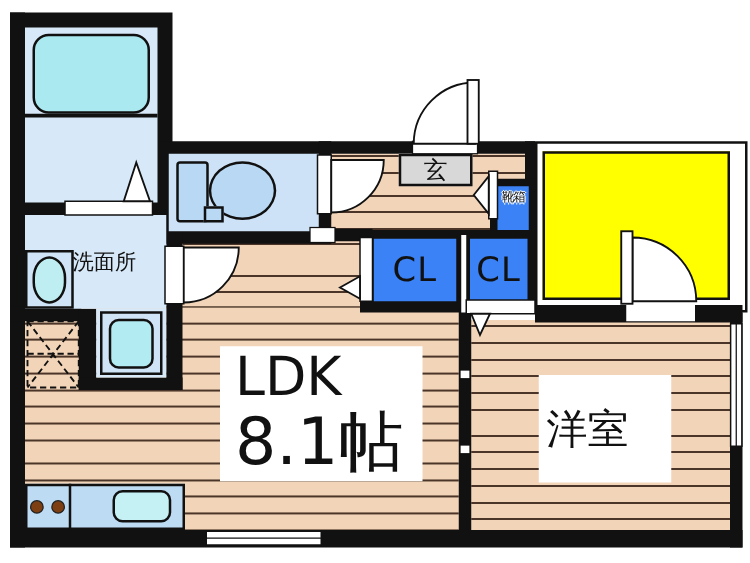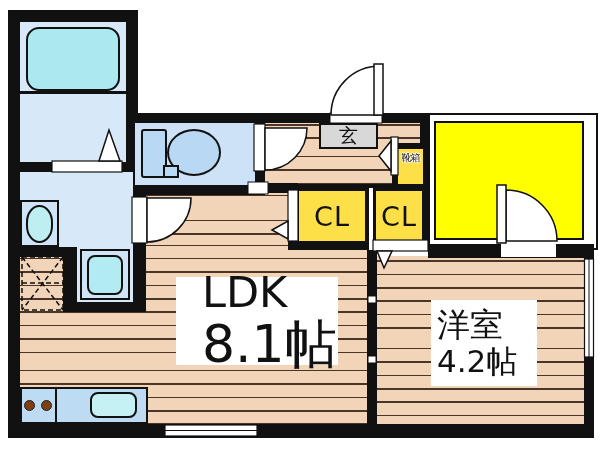--- a/index.html
+++ b/index.html
@@ -5,21 +5,21 @@
   html,body{margin:0;padding:0;background:#fff;}
   #plan{position:relative;width:600px;height:450px;background:#fff;overflow:hidden;
         font-family:"DejaVu Sans","Liberation Sans",sans-serif;color:#111;}
   .a{position:absolute;box-sizing:border-box;}
   .wall{background:#111;}
   .wood{background-color:#f2d5b8;
         background-image:repeating-linear-gradient(180deg,#f2d5b8 0px,#f2d5b8 11.8px,#4a3528 11.8px,#4a3528 13.4px);}
   .wet{background:#d7e8f8;}
   .fixture{background:#b9d8f3;border:2px solid #111;}
   .label-box{background:#fff;display:flex;flex-direction:column;justify-content:center;}
-  .red{background:#fde047;display:flex;align-items:center;justify-content:center;}
+  .red{background:#3b82f6;display:flex;align-items:center;justify-content:center;}
   svg{position:absolute;left:0;top:0;pointer-events:none;}
   .cl-text{font-size:27px;color:#111;letter-spacing:1px;text-align:center;}
 </style>
 </head>
 <body>
 
 <div id="plan">
 
   <div class="a wood" style="left:255px;top:123px;width:173px;height:72px;background-position:0 -123px;"></div>
   <div class="a wood" style="left:146px;top:193px;width:142px;height:52px;background-position:0 -193px;"></div>
@@ -73,27 +73,27 @@
       <span class="cl-text">CL</span>
     </div>
   <div class="a" style="left:369px;top:188px;width:4px;height:62px;background:#fff;"></div>
   <div class="a red" style="left:398px;top:149px;width:25px;height:35px;align-items:flex-start;">
     <span style="font-size:10px;letter-spacing:-1px;color:#111;text-shadow:0 0 2px #fff,1px 0 #fff,-1px 0 #fff,0 1px #fff,0 -1px #fff;margin-top:2px;">靴箱</span>
   </div>
   <div class="a" style="left:319px;top:123px;width:59px;height:26px;background:#d8d8d8;border:2px solid #111;display:flex;align-items:center;justify-content:center;">
     <span style="font-size:19px;">玄</span>
   </div>
 
-  <div class="a label-box" style="left:176px;top:277px;width:162px;height:88px;padding-left:26px;">
+  <div class="a" style="left:58px;top:198px;font-size:17px;white-space:nowrap;">洗面所</div>
+  <div class="a label-box" style="left:176px;top:277px;width:162px;height:108px;padding-left:12px;">
     <span style="font-size:43px;line-height:1.1;">LDK</span>
     <span style="font-size:52px;line-height:1.1;">8.1帖</span>
   </div>
   <div class="a label-box" style="left:431px;top:300px;width:106px;height:86px;padding-left:6px;">
     <span style="font-size:33px;line-height:1.15;">洋室</span>
-    <span style="font-size:31px;line-height:1.15;">4.2帖</span>
   </div>
 
   <svg width="600" height="450" viewBox="0 0 600 450">
 
     <rect x="52" y="161" width="70" height="11" fill="#fff" stroke="#111" stroke-width="1.2"></rect>
     <path d="M109,130 L99,161 L120,161 Z" fill="#fff" stroke="#111" stroke-width="1.5"></path>
 
     <rect x="132" y="197" width="15" height="46" fill="#fff" stroke="#111" stroke-width="1.2"></rect>
     <path d="M147,242 A44,44 0 0 0 191,198 L147,198 Z" fill="#fff" stroke="#111" stroke-width="1.5"></path>
 

